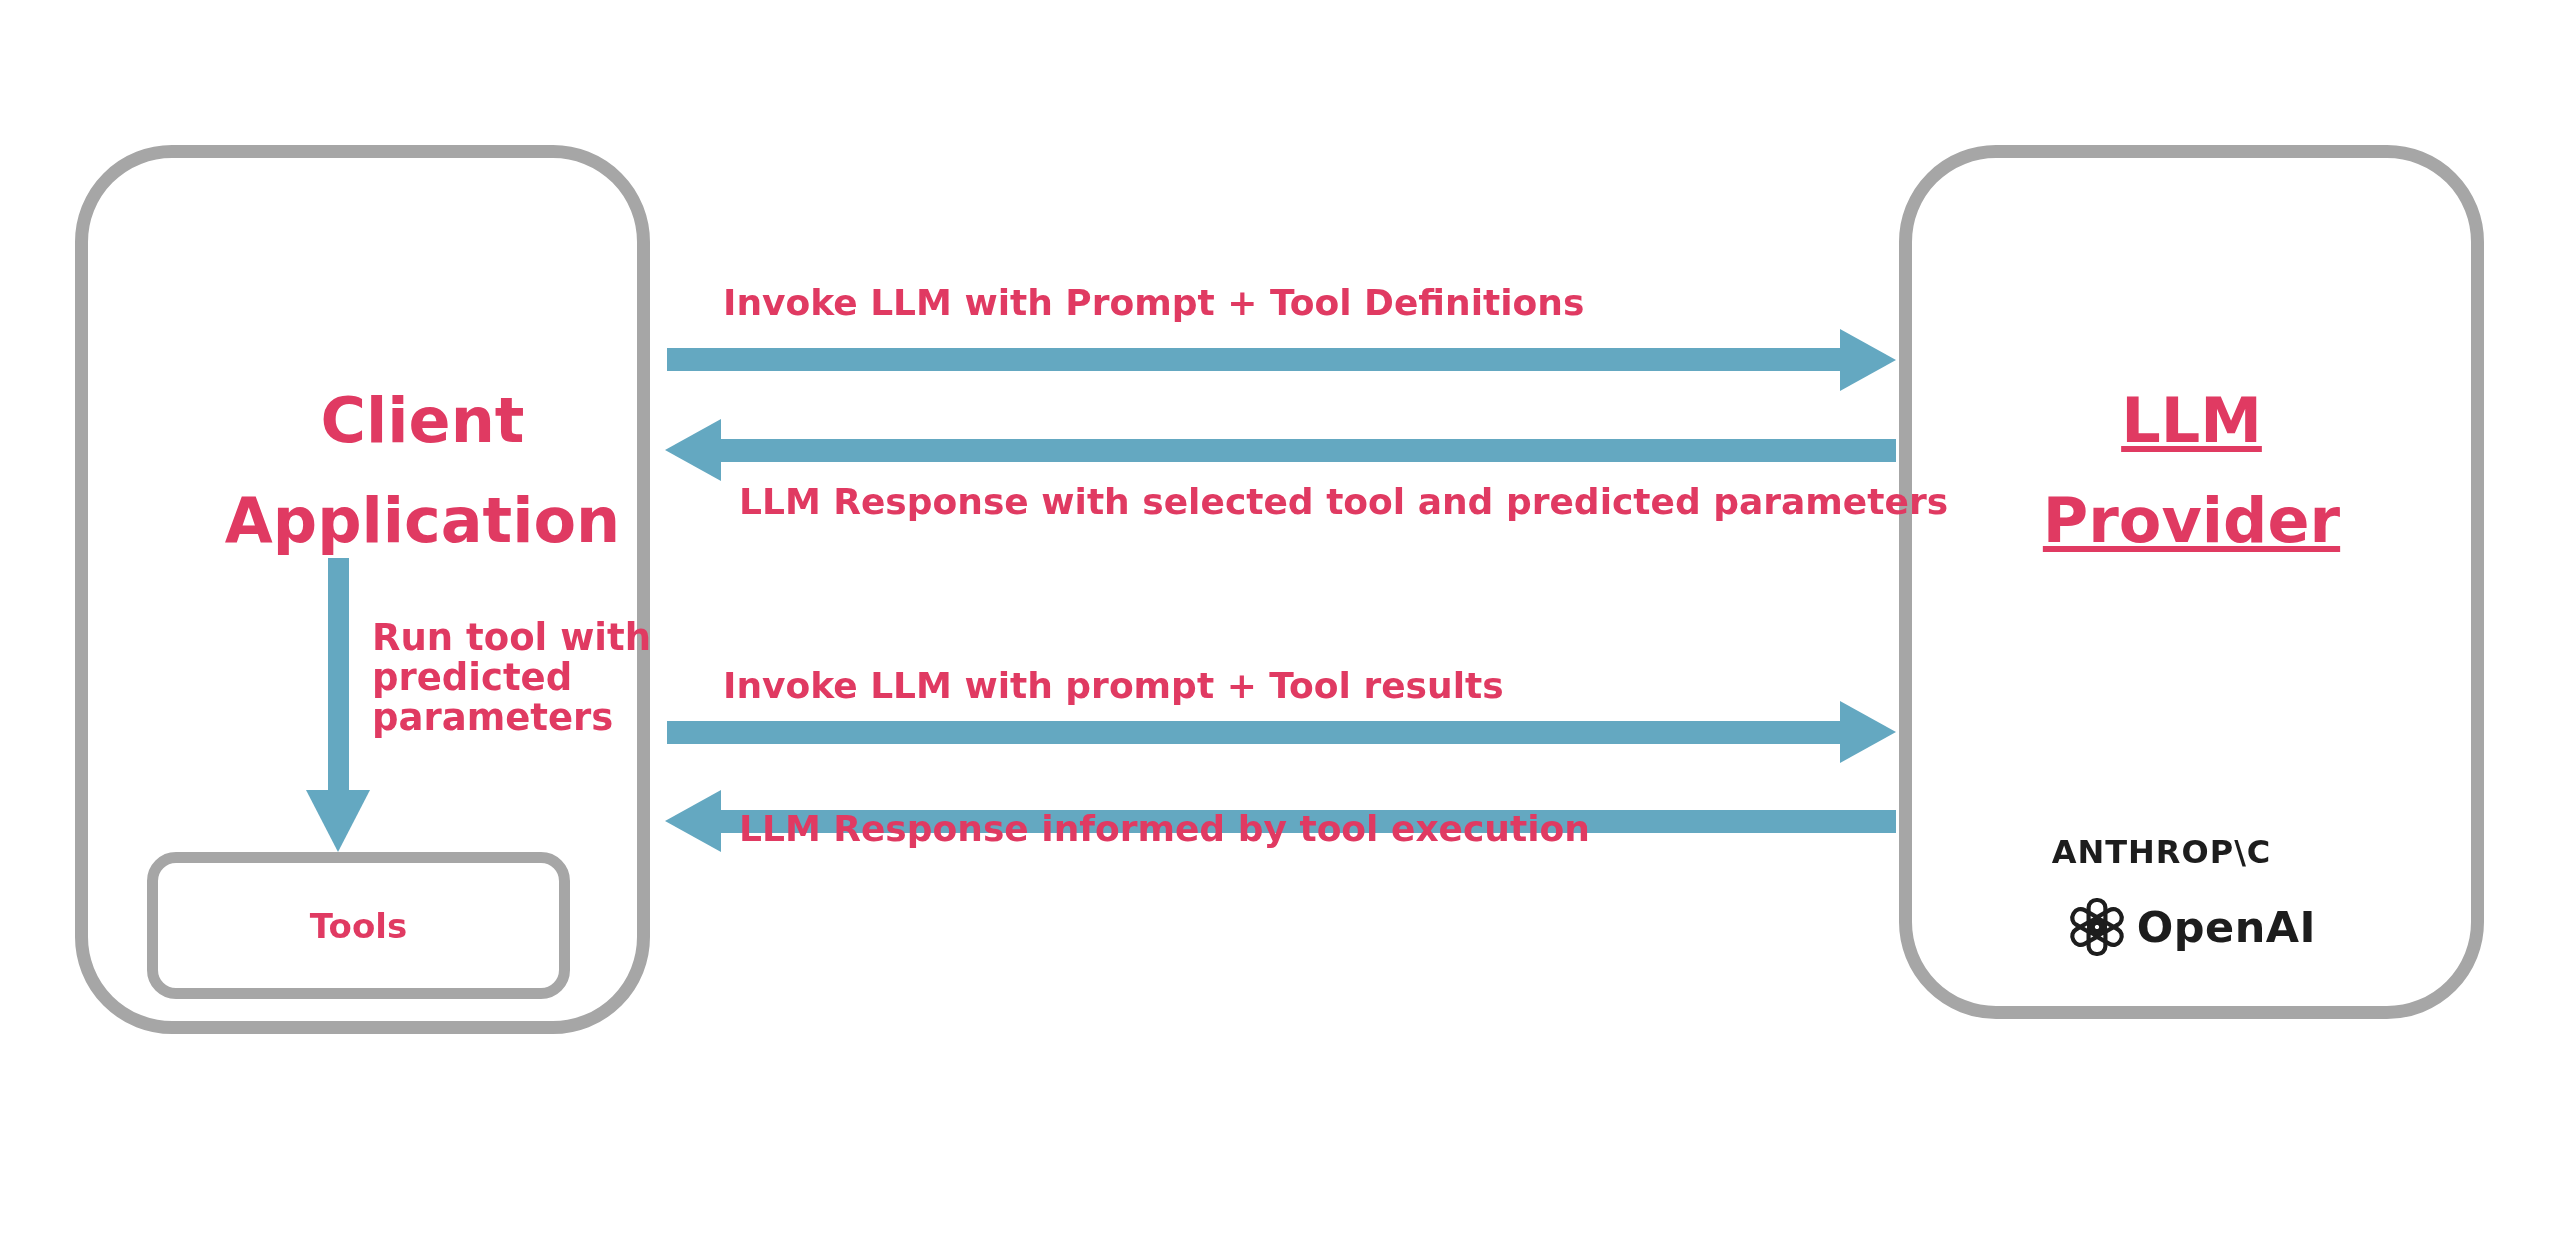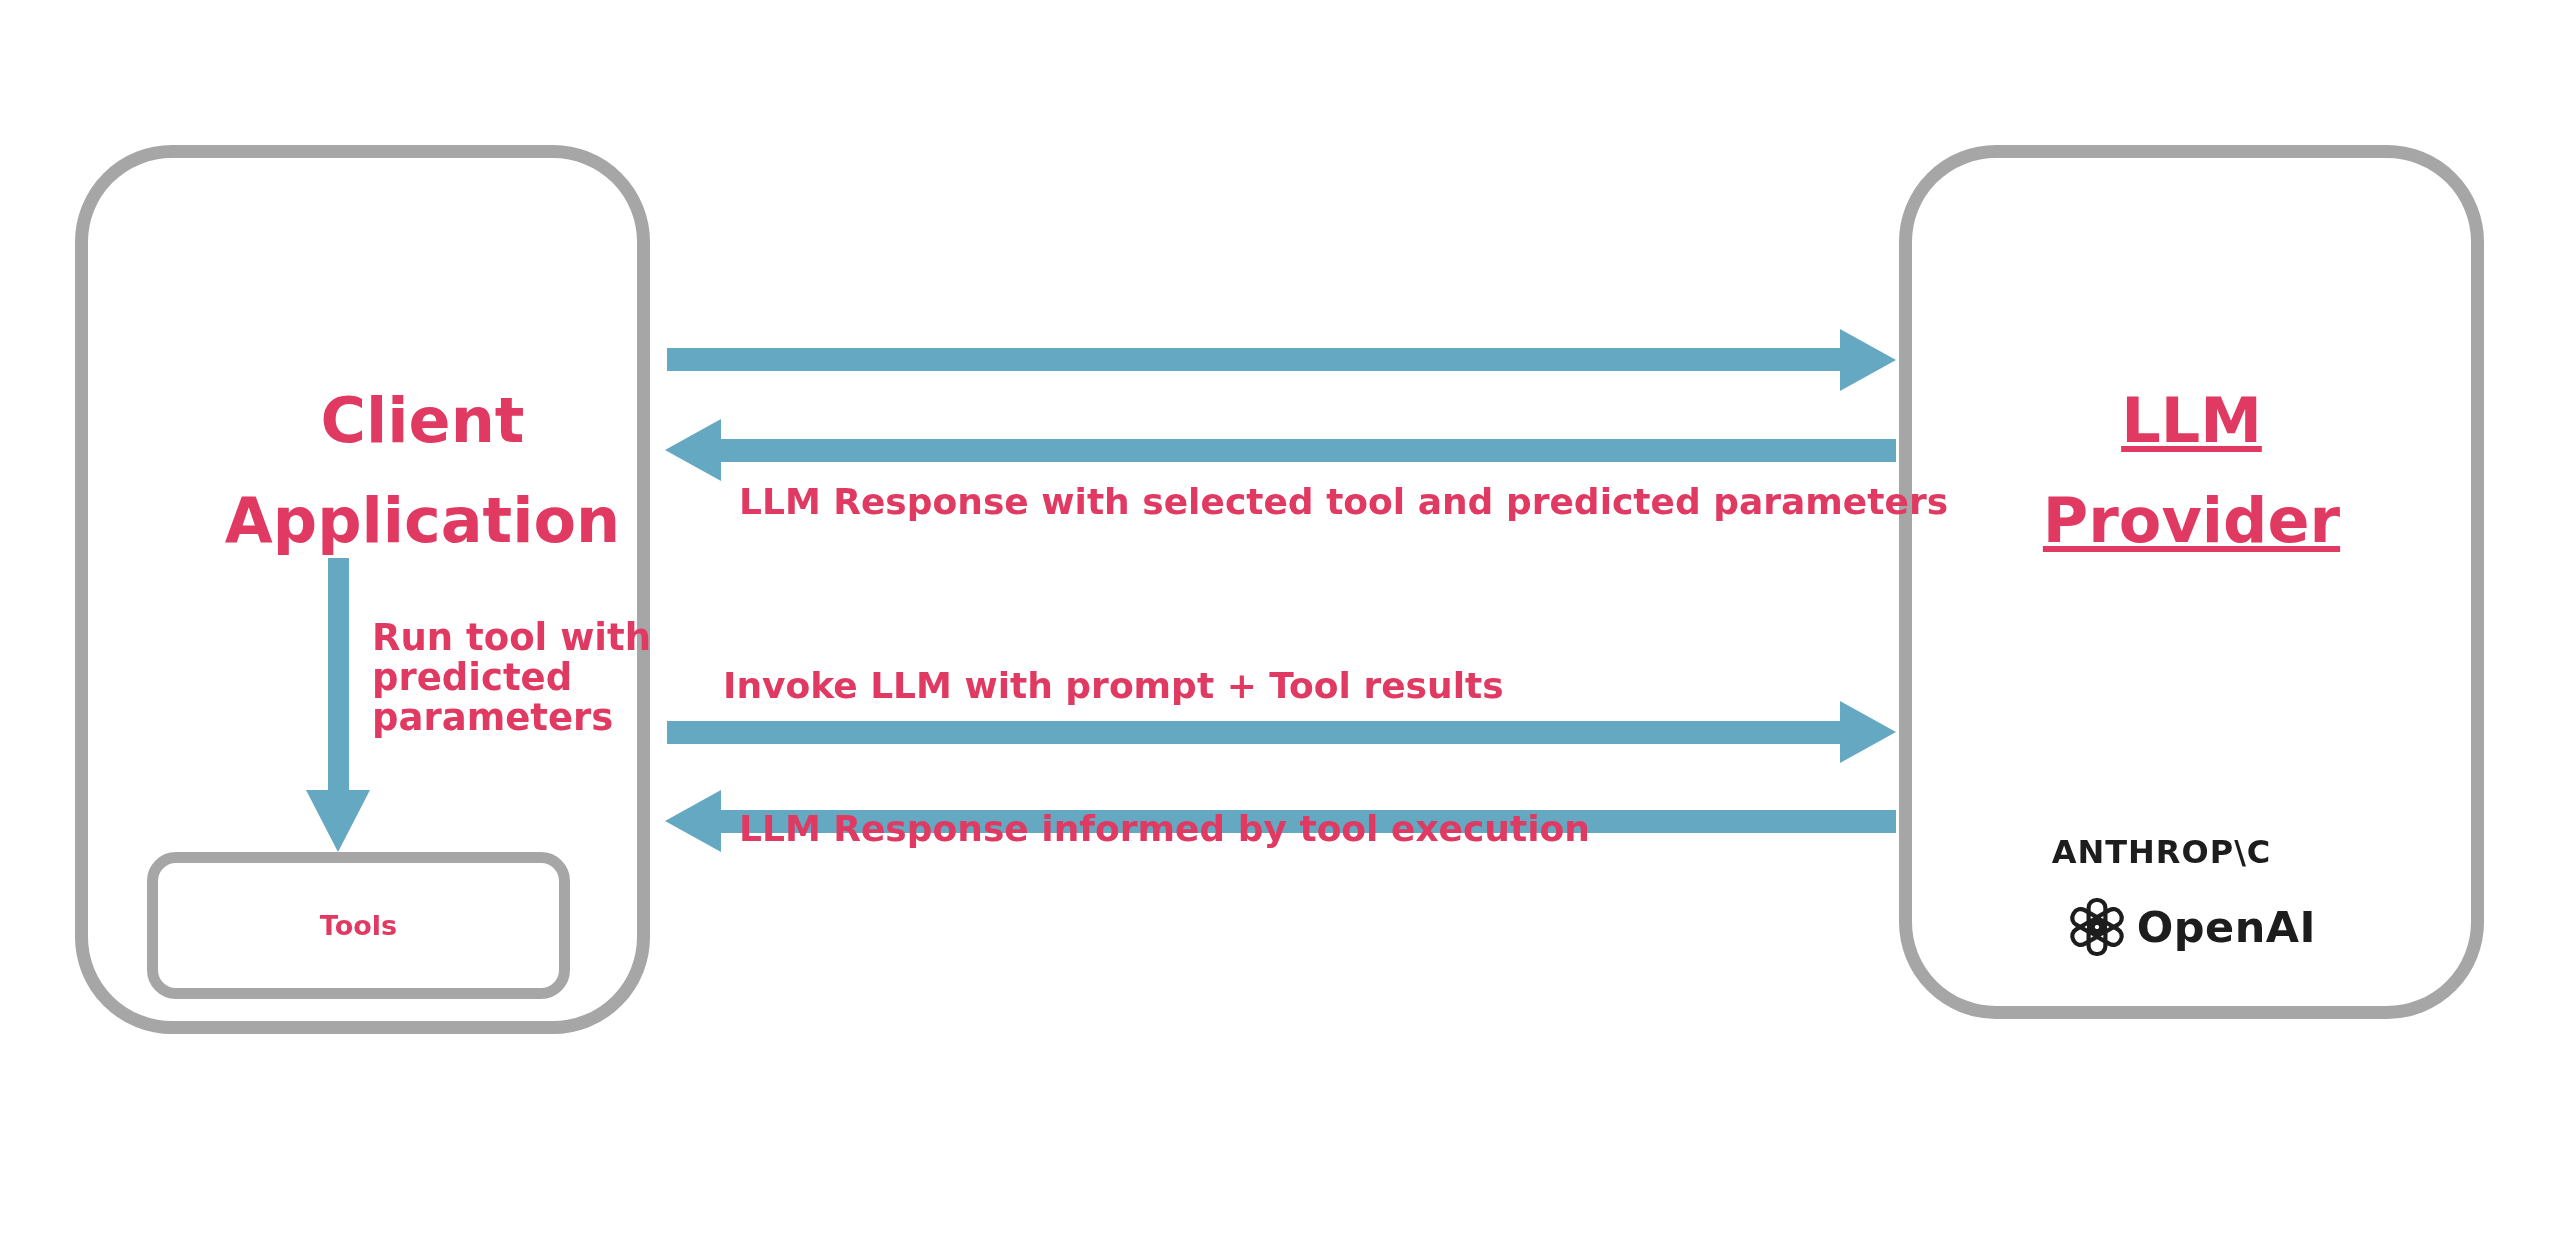--- a/index.html
+++ b/index.html
@@ -33,21 +33,21 @@
   #tools-box{
     position:absolute;
     left:147px;top:852px;width:423px;height:147px;
     box-sizing:border-box;
     border:11.6px solid var(--gray,#a6a6a6);
     border-radius:29px;
     background:#ffffff;
     display:flex;align-items:center;justify-content:center;
   }
   #tools-label{
-    font-size:27px;font-weight:bold;color:var(--pink,#e03a62);
+    font-size:34px;font-weight:bold;color:var(--pink,#e03a62);
   }
   .arrow-body{
     position:absolute;height:23px;
     background:var(--blue,#64a8c1);
   }
   .arrow-head-right{
     position:absolute;width:0;height:0;
     border-top:31px solid transparent;
     border-bottom:31px solid transparent;
     border-left:56px solid var(--blue,#64a8c1);
@@ -138,20 +138,21 @@
           <rect x="36" y="5" width="28" height="52" rx="13" transform="rotate(120 50 50)"></rect>
           <rect x="36" y="5" width="28" height="52" rx="13" transform="rotate(180 50 50)"></rect>
           <rect x="36" y="5" width="28" height="52" rx="13" transform="rotate(240 50 50)"></rect>
           <rect x="36" y="5" width="28" height="52" rx="13" transform="rotate(300 50 50)"></rect>
         </g>
       </svg>
     </span>
     <span id="openai-wordmark">OpenAI</span>
   </div>
 
+  <div id="a1-label" class="arrow-label">Invoke LLM with Prompt + Tool Definitions</div>
   <div id="a1-body" class="arrow-body"></div>
   <div id="a1-head" class="arrow-head-right"></div>
 
   <div id="a2-body" class="arrow-body"></div>
   <div id="a2-head" class="arrow-head-left"></div>
   <div id="a3-label" class="arrow-label">Invoke LLM with prompt + Tool results</div>
 
   <div id="a2-label" class="arrow-label">LLM Response with selected tool and predicted parameters</div>
   <div id="a3-body" class="arrow-body"></div>
   <div id="a3-head" class="arrow-head-right"></div>

